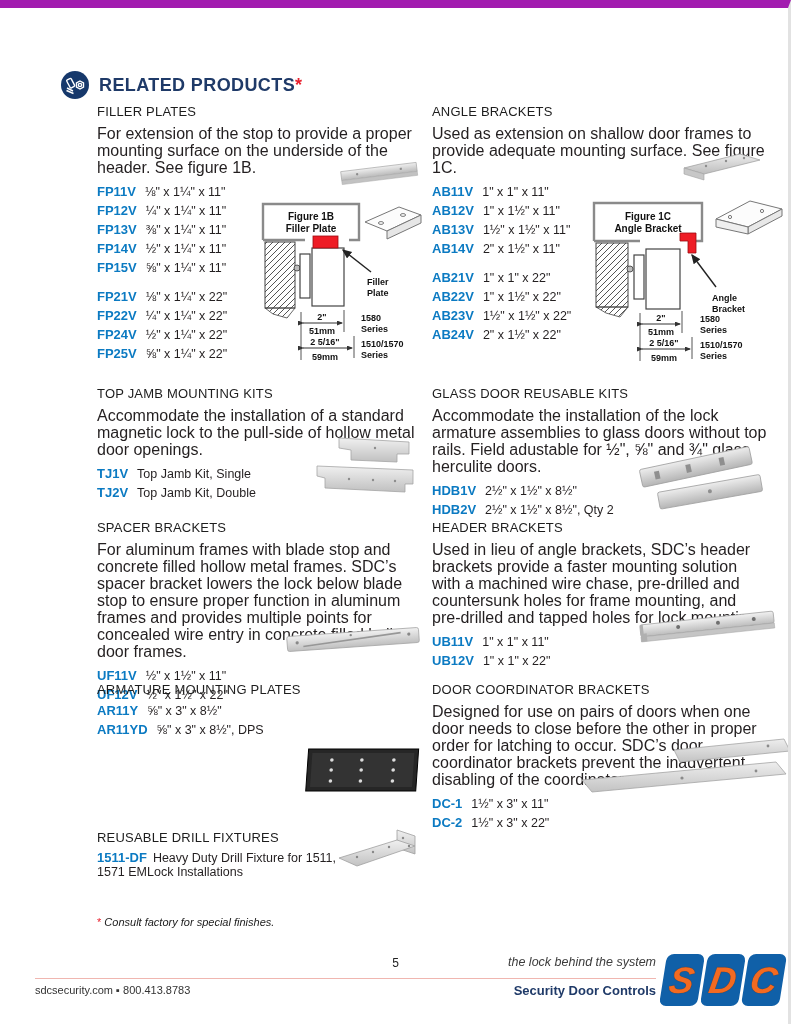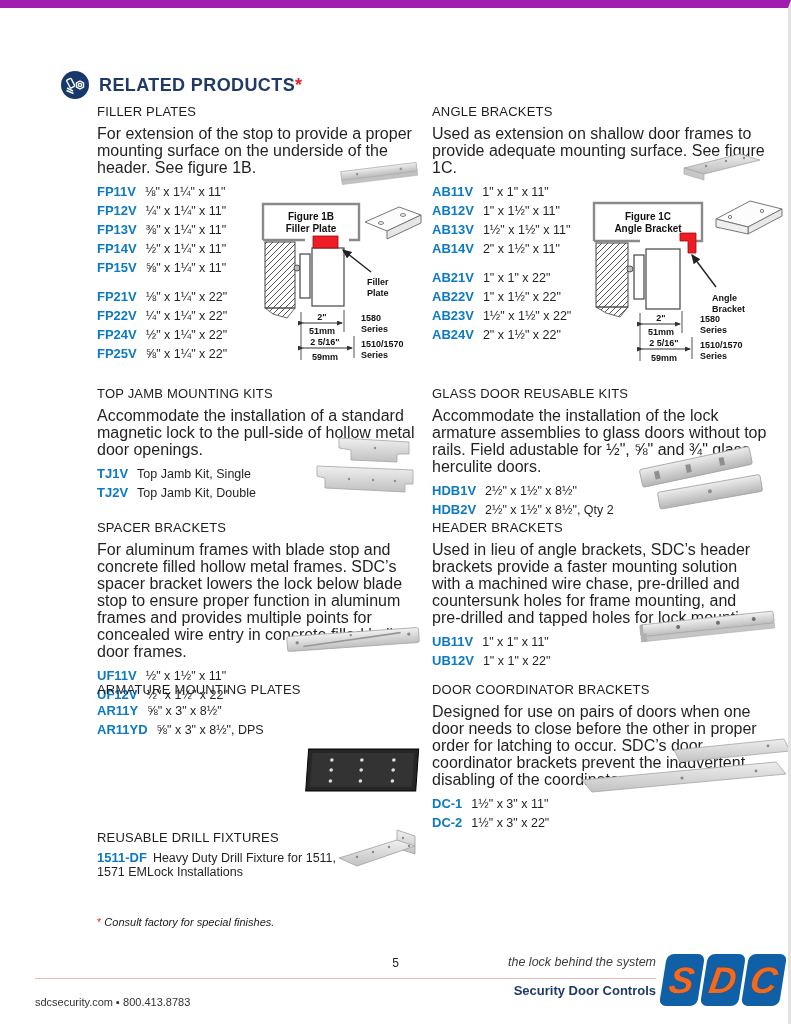--- a/index.html
+++ b/index.html
@@ -30,21 +30,21 @@
   .drill-line{width:258px;font-size:12.5px;line-height:14px;}
   .drill-line .code{font-weight:700;color:#0b7ac2;font-size:13px;margin-right:6px;}
   
   .footnote{position:absolute;top:908px;left:97px;font-size:11px;color:#1a1a1a;}
   .footnote .mark{color:#e8212e;font-style:normal;}
   .footnote .txt{font-style:italic;}
   .pageno{position:absolute;top:948px;left:0;width:791px;text-align:center;font-size:12px;color:#222;}
   .tagline{position:absolute;top:947px;left:400px;width:256px;text-align:right;font-size:12.5px;font-style:italic;color:#3c3c3c;}
   .rule{position:absolute;top:970px;left:35px;width:621px;height:1px;background:#f0b6b0;}
   .brand{position:absolute;top:975px;left:400px;width:256px;text-align:right;font-size:13px;font-weight:700;color:#1f3a68;}
-  .contact{position:absolute;top:976px;left:35px;font-size:11px;color:#333;margin-top:12px;}
+  .contact{position:absolute;top:976px;left:35px;font-size:11px;color:#333;}
   .logo{position:absolute;top:946px;left:660px;display:flex;transform:skewX(-9deg);}
   .logo .tile{background:#1060a8;border-radius:7px;margin-left:3px;width:38px;height:52px;
     display:flex;align-items:center;justify-content:center;}
   .logo .ltr{color:#f26a21;font-size:37px;font-weight:700;font-style:italic;line-height:1;
     text-shadow:0 0 1px #7a2d00;}
 </style>
 </head>
 <body>
 
 <div class="page">

